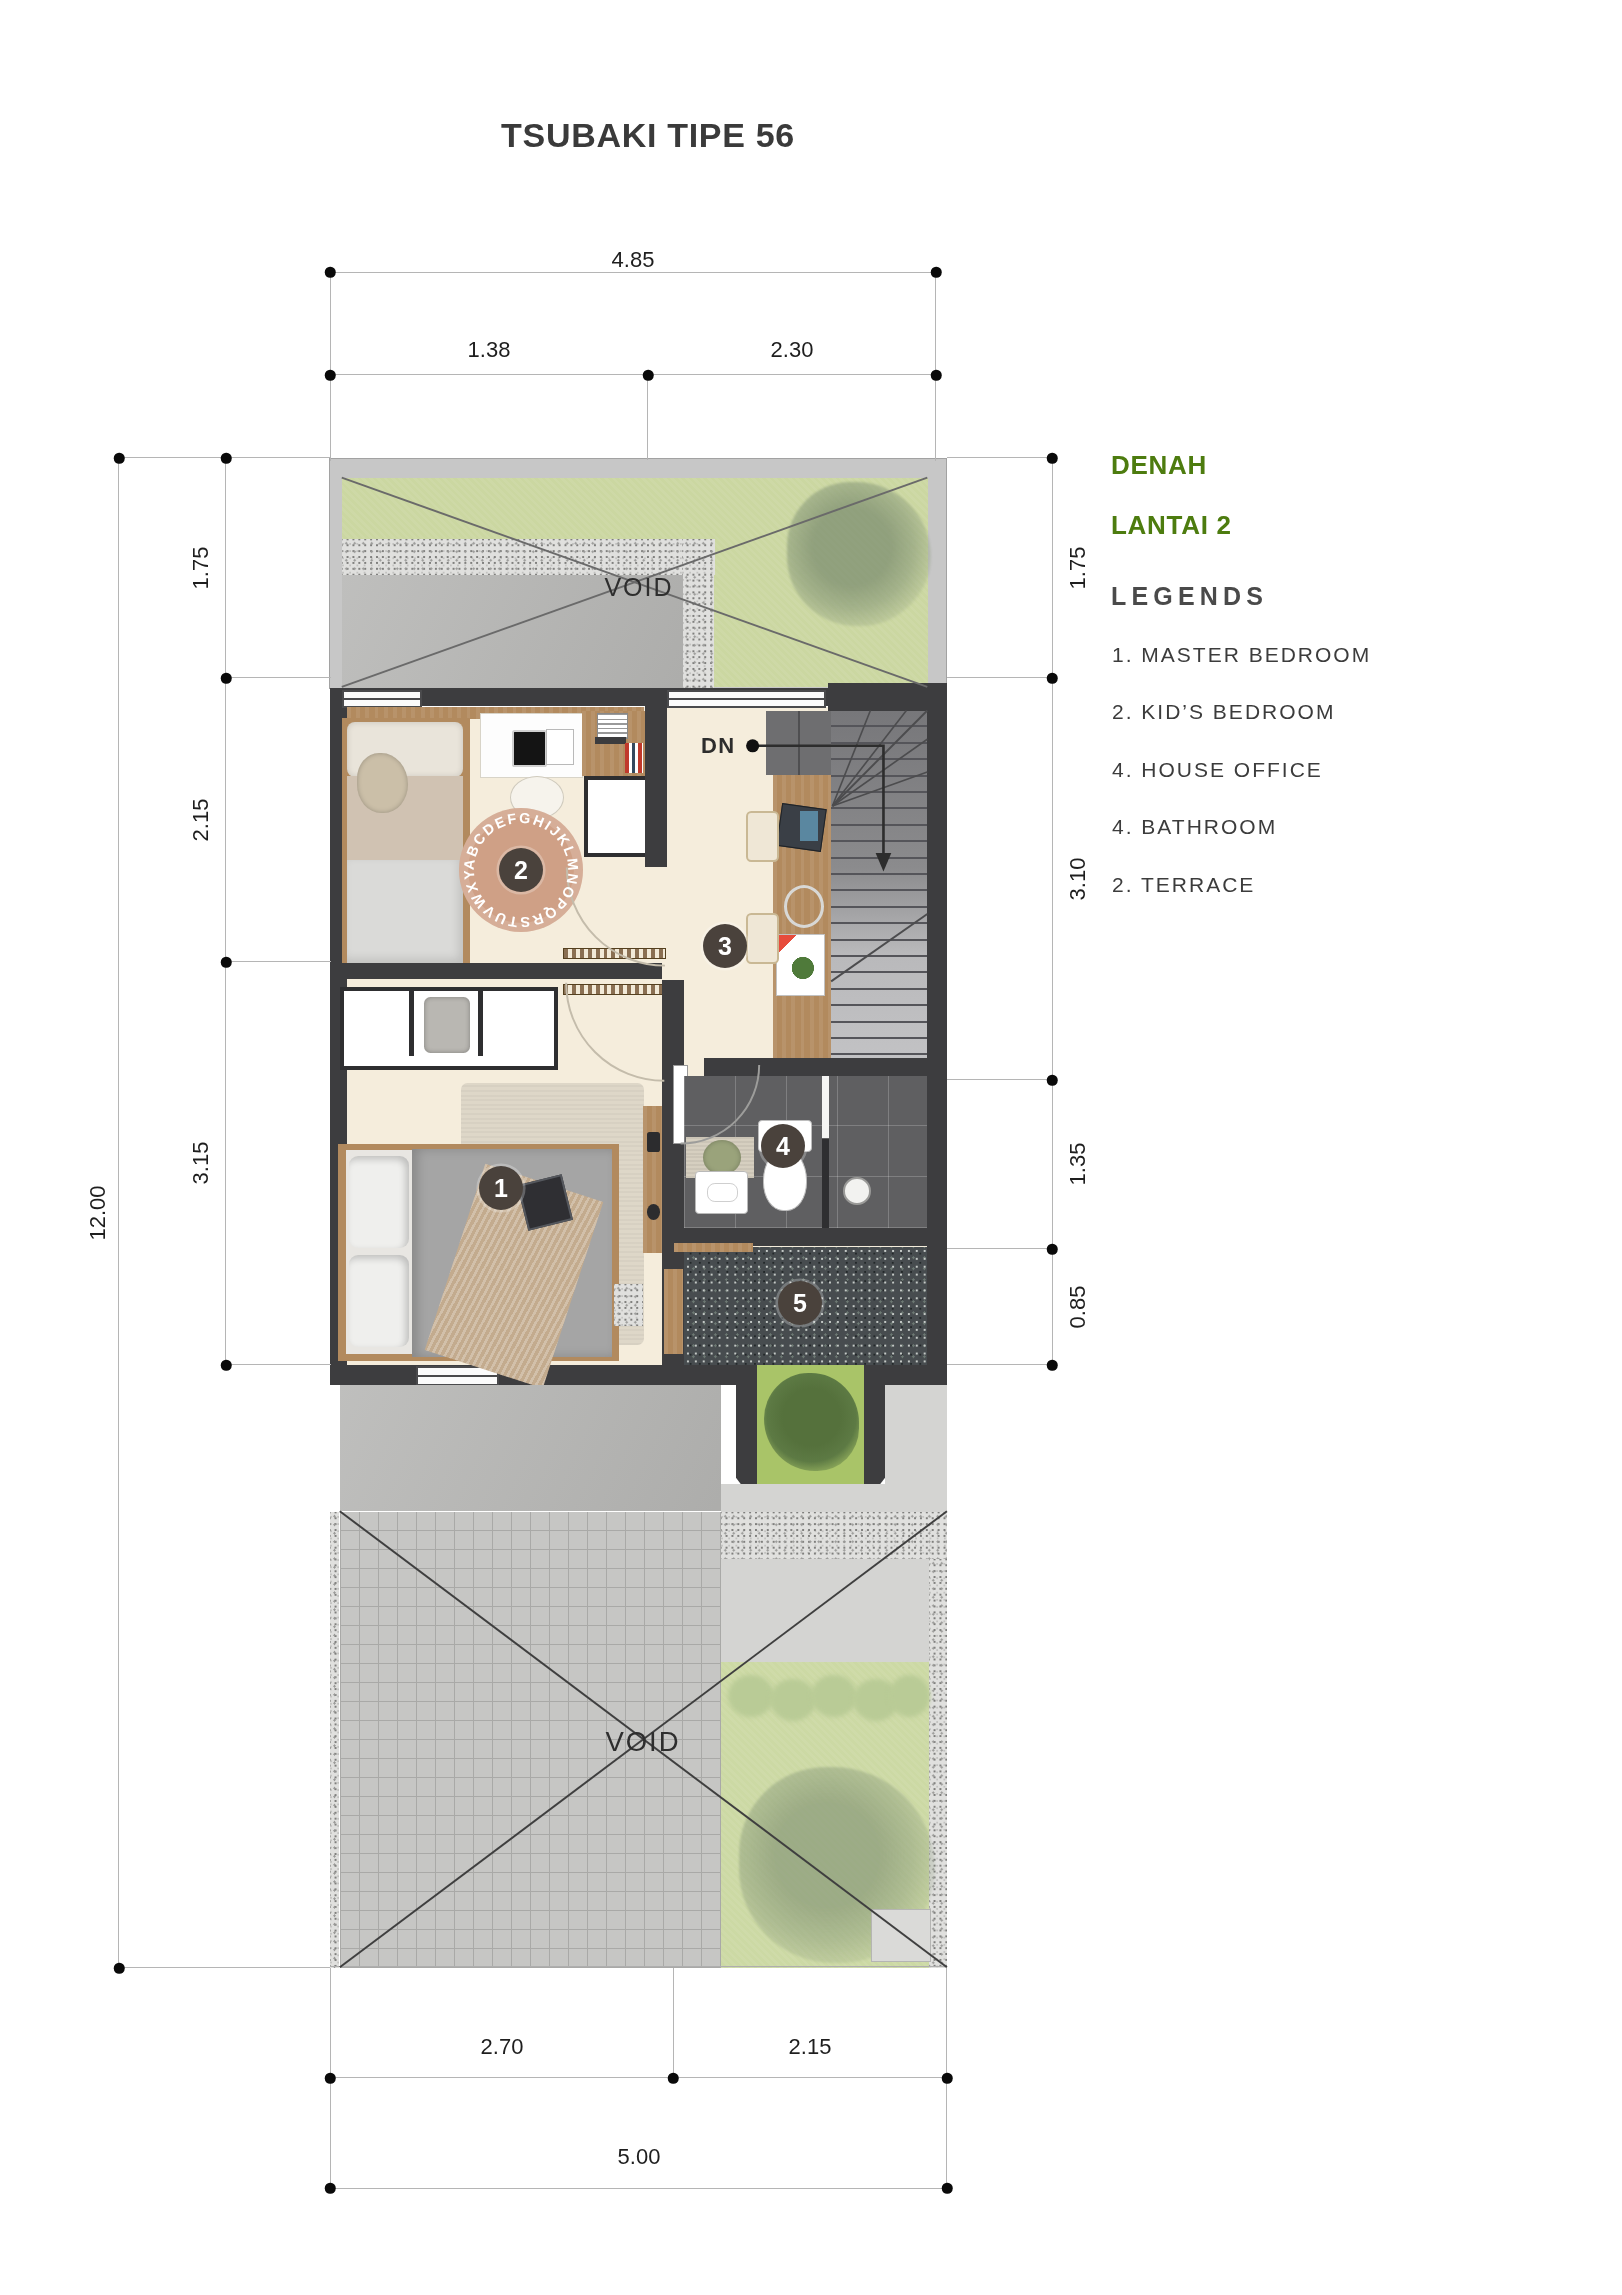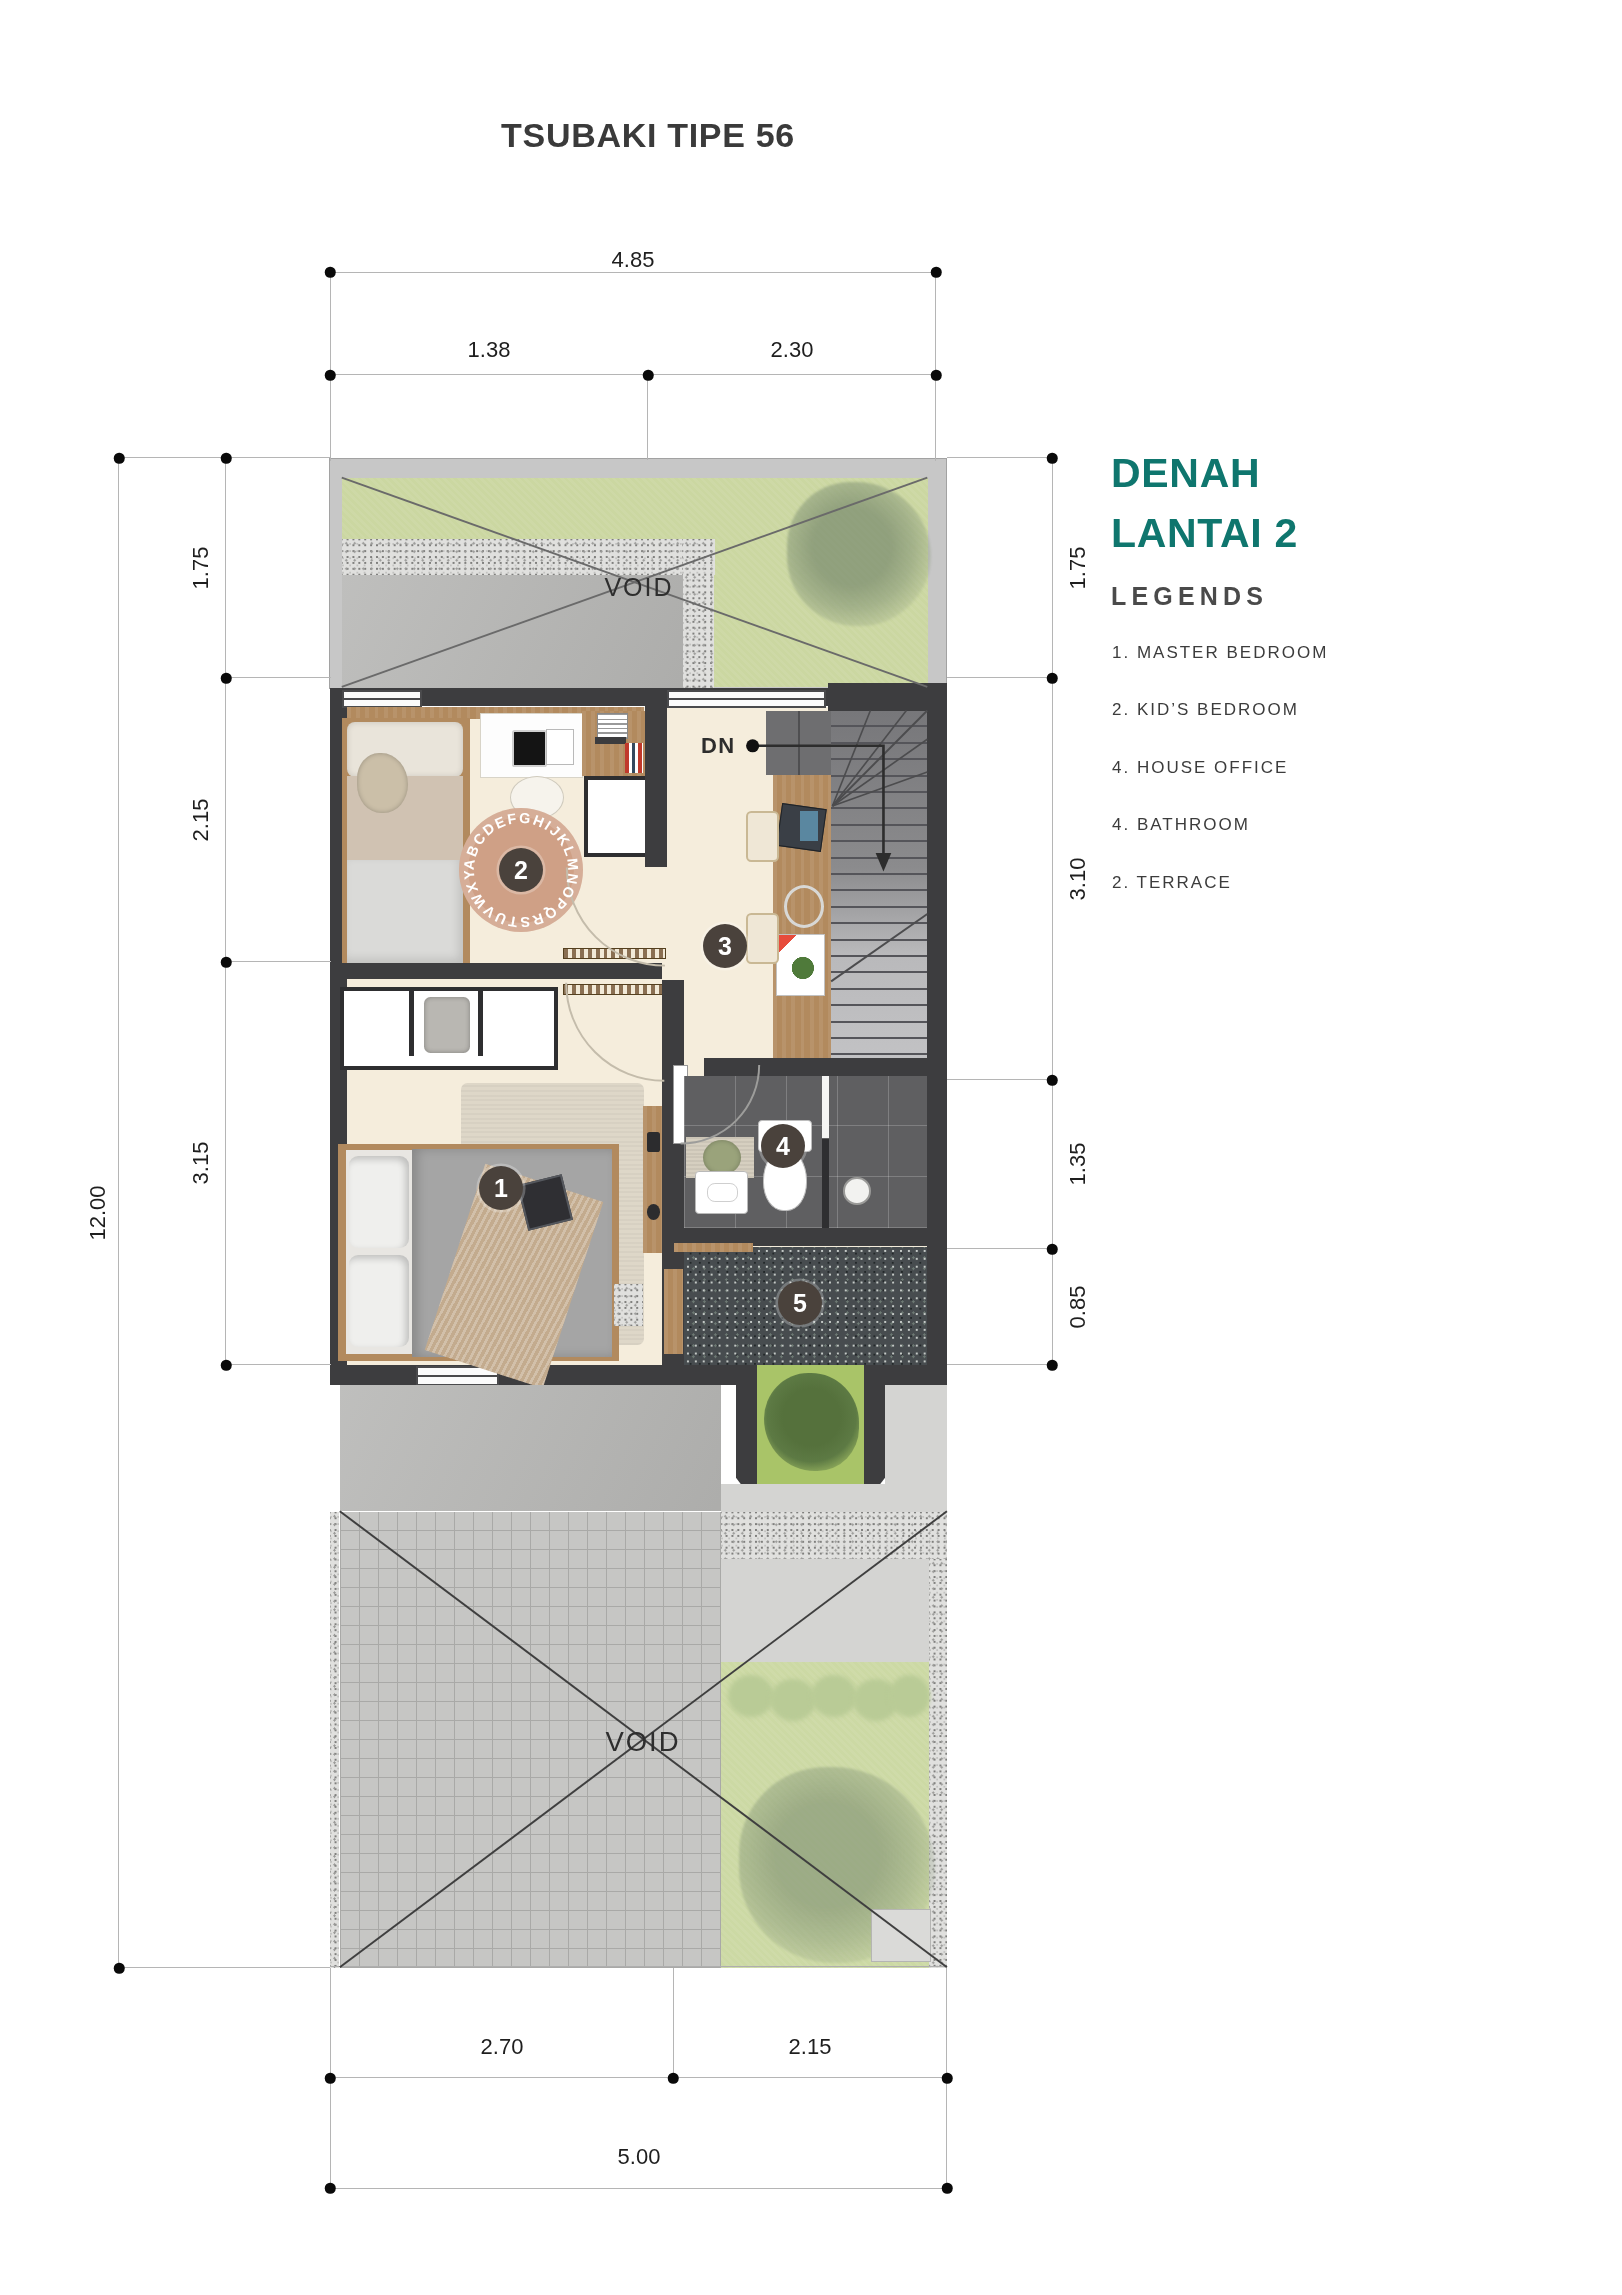--- a/index.html
+++ b/index.html
@@ -1,23 +1,23 @@
 <!DOCTYPE html>
 <html style="font-size:10.5px"><head>
 <meta charset="utf-8">
 <style>
   html,body{margin:0;padding:0;background:#ffffff;}
   .sheet{position:relative;width:1623px;height:2295px;background:#fff;overflow:hidden;
          font-family:"Liberation Sans",sans-serif;}
   .abs{position:absolute;}
   
   .title{font-size:34px;font-weight:bold;color:#3a3a3a;letter-spacing:0.7px;transform:translateX(-50%);white-space:nowrap;}
-  .lg-head{font-size:41px;font-weight:bold;color:#0f766e;letter-spacing:0.7px;}
+  .lg-head{font-size:26px;font-weight:bold;color:#4d7c0f;letter-spacing:0.7px;}
   .lg-sub{font-size:25px;font-weight:bold;color:#4a4a4a;letter-spacing:5.2px;}
-  .lg-item{font-size:17px;color:#3c3c3c;letter-spacing:2px;white-space:nowrap;}
+  .lg-item{font-size:21px;color:#3c3c3c;letter-spacing:2px;white-space:nowrap;}
   .dim{font-size:22px;color:#1e1e1e;transform:translate(-50%,-50%);white-space:nowrap;}
   .dim.vert{transform:translate(-50%,-50%) rotate(-90deg);}
   .void-label{font-size:25px;color:#2e2e2e;letter-spacing:2px;transform:translate(-50%,-50%);}
   .dn-label{font-size:22px;font-weight:bold;color:#2d2d2d;letter-spacing:1.3px;}
   
   .dline{background:#b5b5b5;}
   .dot{width:10.5px;height:10.5px;background:#0a0a0a;border-radius:50%;transform:translate(-50%,-50%);}
   
   .wall{background:#3d3d3f;}
   .roof{background:#c7c7c7;outline:1.3px solid #a2a2a2;}

